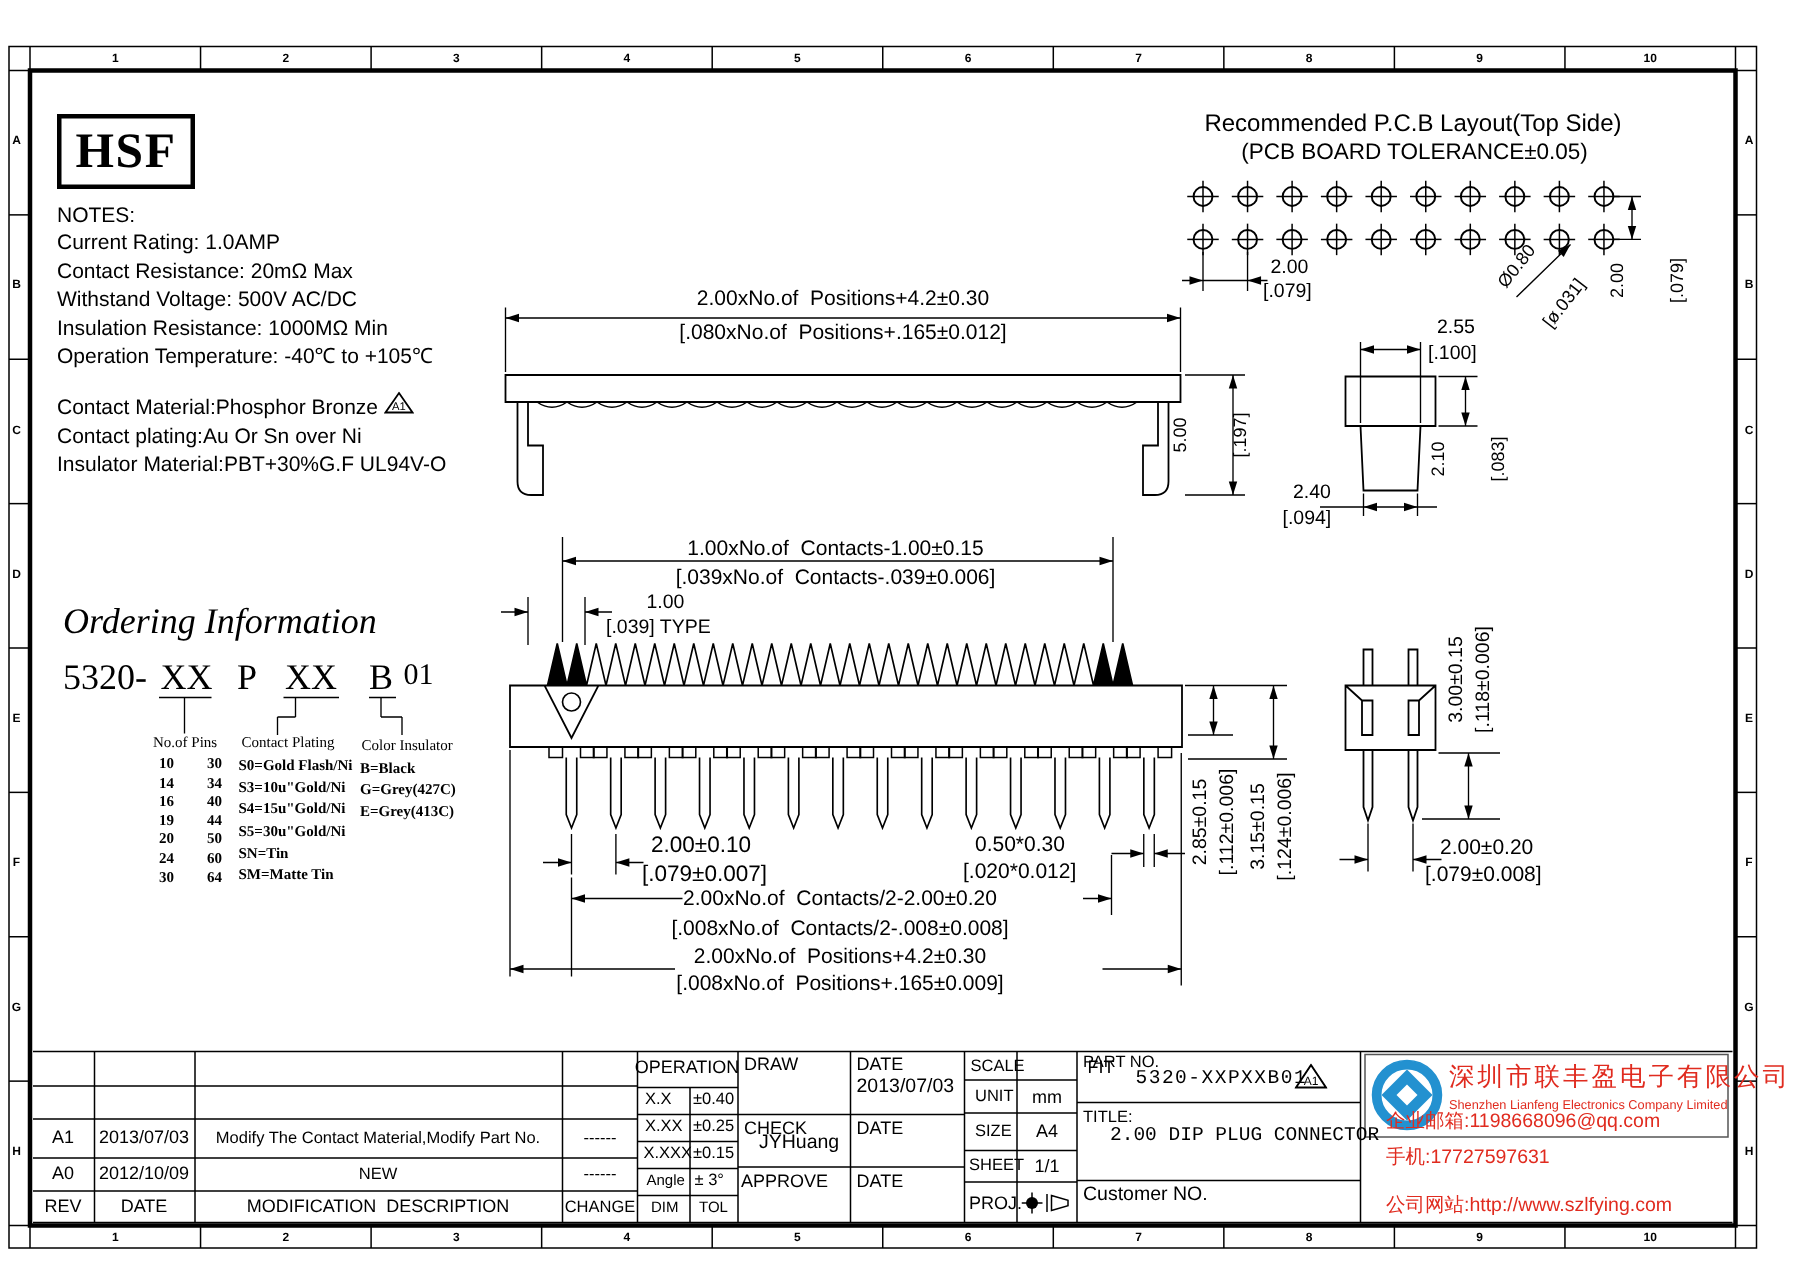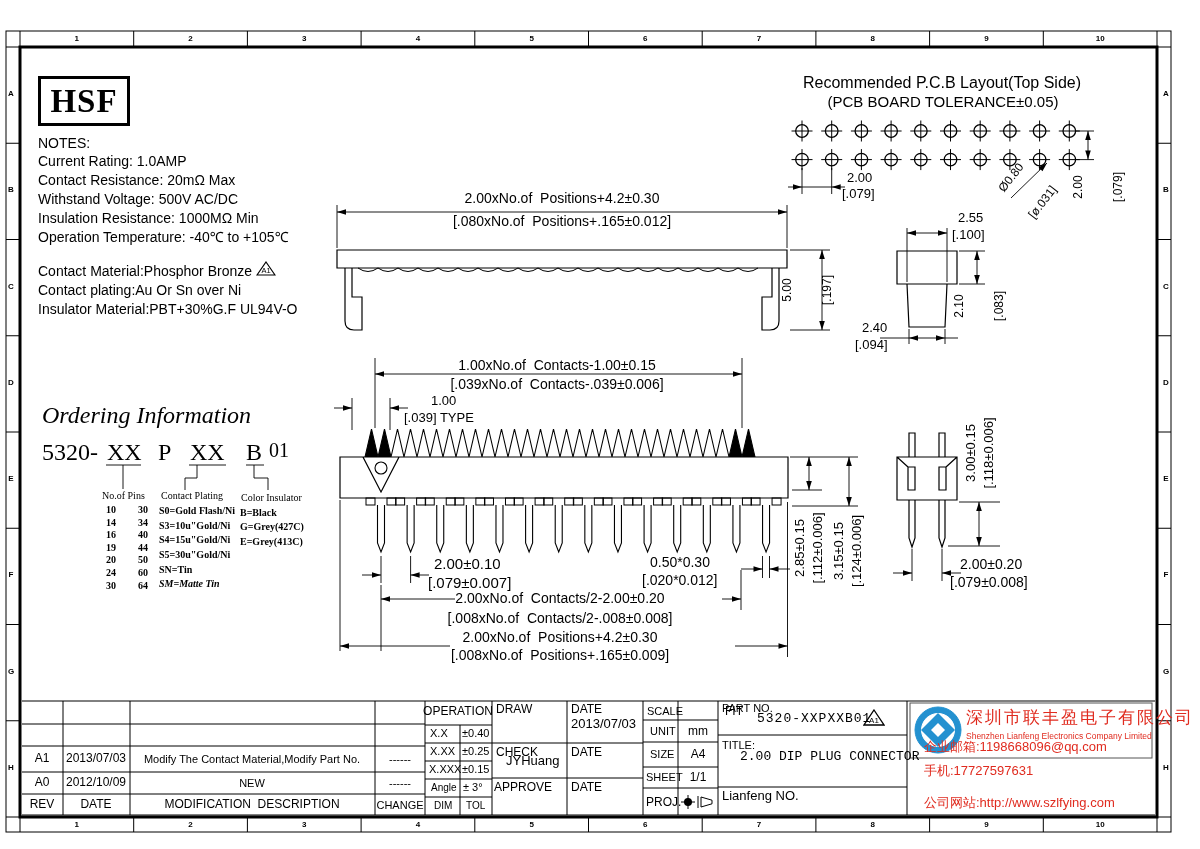--- a/index.html
+++ b/index.html
@@ -373,21 +373,21 @@
       <span>30</span>
       <span>64</span>
     </div>
   </div>
 <div class="list" id="plating-list" style="left:159px;top:505px">
     <div style="height: 14.7px;">S0=Gold Flash/Ni</div>
     <div style="height: 14.7px;">S3=10u"Gold/Ni</div>
     <div style="height: 14.7px;">S4=15u"Gold/Ni</div>
     <div style="height: 14.7px;">S5=30u"Gold/Ni</div>
     <div style="height: 14.7px;">SN=Tin</div>
-    <div style="height: 14.7px; font-style: italic;">SM=Matte Tin</div>
+    <div style="height: 14.7px;">SM=Matte Tin</div>
   </div>
 <div class="list" id="color-list" style="left:240px;top:507px">
     <div style="height: 14.4px;">B=Black</div>
     <div style="height: 14.4px;">G=Grey(427C)</div>
     <div style="height: 14.4px;">E=Grey(413C)</div>
   </div>
 
 <div class="t s12 cx" style="left:42px;top:752px">A1</div>
 <div class="t s12 cx" style="left:96px;top:752px">2013/07/03</div>
 <div class="t s11 cx" style="left:252px;top:753px">Modify The Contact Material,Modify Part No.</div>
@@ -440,21 +440,21 @@
 </svg>
 
 <div class="t s11" style="left:722px;top:702px">PART NO.</div>
 <div class="t mono b s13" style="left:757px;top:712px;letter-spacing:1px">5320-XXPXXB01</div>
 <svg class="t" style="left:863px;top:709px" width="22" height="18">
   <polygon points="11,1 21,16 1,16" fill="none" stroke="#000" stroke-width="1.3"></polygon>
   <text x="11" y="14" font-size="8" text-anchor="middle">A1</text>
 </svg>
 <div class="t s11" style="left:722px;top:739px">TITLE:</div>
 <div class="t mono b s13" style="left:740px;top:750px">2.00 DIP PLUG CONNECTOR</div>
-<div class="t s13" style="left:722px;top:789px">Lianfeng NO.</div>
+<div class="t s13" style="left:722px;top:789px">Customer NO.</div>
 
 <div class="t red b" style="left:966px;top:708px;font-size:17px;letter-spacing:2px">深圳市联丰盈电子有限公司</div>
 <div class="t red b" style="left:966px;top:732px;font-size:8.5px">Shenzhen Lianfeng Electronics Company Limited</div>
 <div class="t red b s13" style="left:924px;top:764px">手机:17727597631</div>
 <div class="t red b s13" style="left:924px;top:740px">企业邮箱:1198668096@qq.com</div>
 <div class="t red b s13" style="left:924px;top:796px">公司网站:http://www.szlfying.com</div>
 
 <div class="ruler" style="left: 69.85px; top: 34px;">1</div>
 <div class="ruler" style="left: 69.85px; top: 820px;">1</div>
 <div class="ruler" style="left: 183.55px; top: 34px;">2</div>

